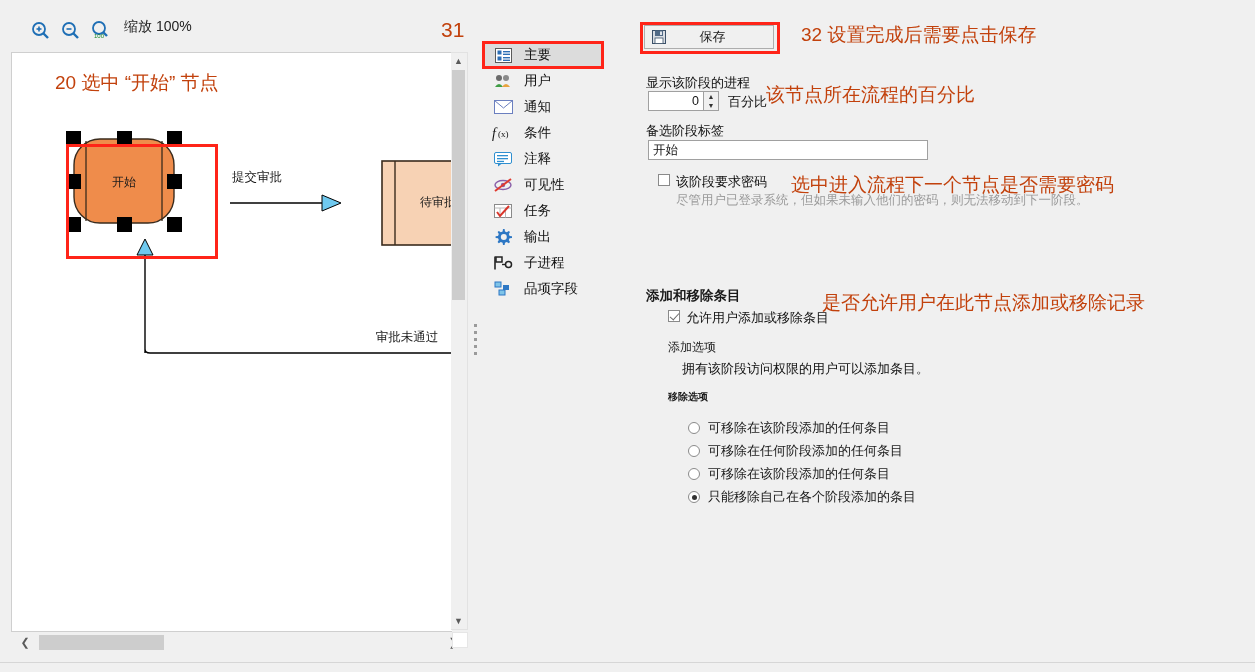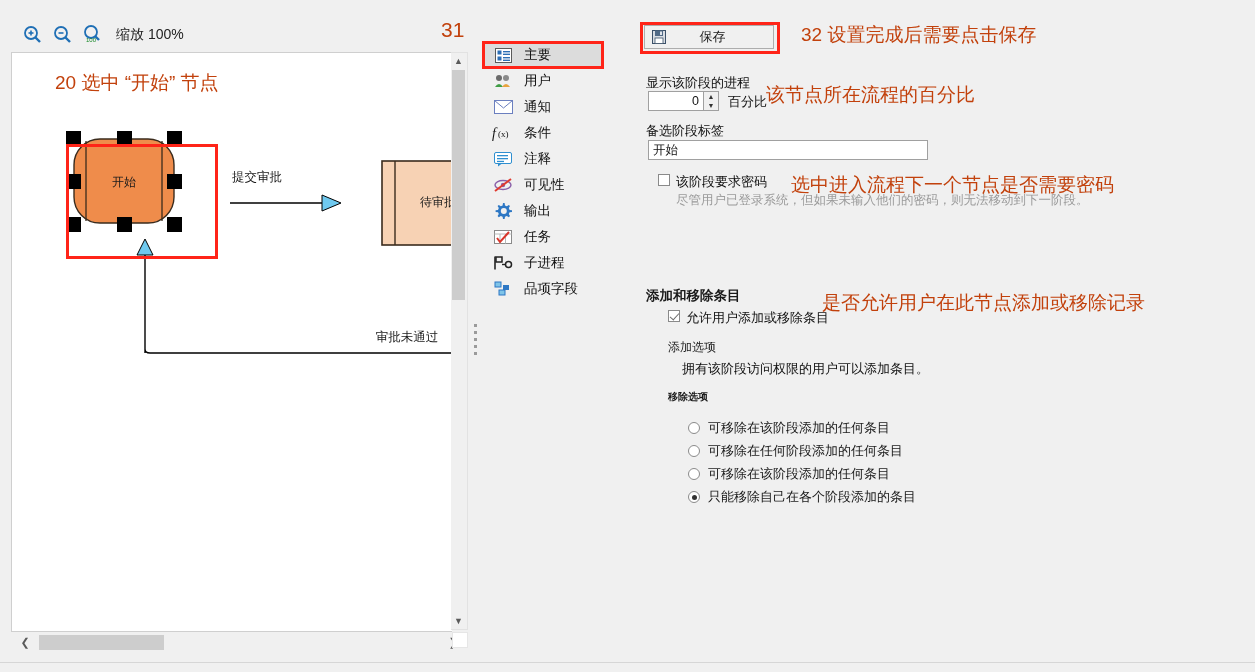--- a/index.html
+++ b/index.html
@@ -4,21 +4,21 @@
 <style>
   html,body{margin:0;padding:0;}
   body{
     width:1255px;height:672px;position:relative;overflow:hidden;
     background:#f0f0f0;
     font-family:"Liberation Sans","DejaVu Sans",sans-serif;
     font-size:13px;color:#1a1a1a;
   }
   
   #left-pane{position:absolute;left:0;top:0;width:468px;height:672px;background:#f0f0f0;}
-  #zoom-toolbar{position:absolute;left:0;top:18px;width:468px;height:34px;display:flex;align-items:center;padding-left:20px;box-sizing:border-box;}
+  #zoom-toolbar{position:absolute;left:0;top:18px;width:468px;height:34px;display:flex;align-items:flex-start;padding-left:28px;box-sizing:border-box;}
   .zoom-btn{width:26px;height:26px;margin-right:4px;display:flex;align-items:center;justify-content:center;position:relative;}
   .zoom-label{margin-left:6px;font-size:14px;color:#222;}
   #canvas-wrap{position:absolute;left:11px;top:52px;width:440px;height:578px;background:#ffffff;border:1px solid #cfcfcf;border-right:none;overflow:hidden;}
   #canvas{position:absolute;left:0;top:0;width:100%;height:100%;}
   
   #vscroll{position:absolute;left:451px;top:52px;width:17px;height:578px;background:#f0f0f0;border:1px solid #e2e2e2;border-left:none;box-sizing:border-box;}
   #vscroll .arrow{position:absolute;left:0;width:15px;height:16px;display:flex;align-items:center;justify-content:center;color:#5a5a5a;font-size:9px;}
   #vscroll .thumb{position:absolute;left:1px;top:17px;width:13px;height:230px;background:#cdcdcd;}
   
   #hscroll{position:absolute;left:11px;top:632px;width:457px;height:20px;background:#f0f0f0;}
@@ -237,39 +237,39 @@
         <circle cx="10" cy="8" r="2.2" fill="#8a5fa8"></circle>
         <line x1="2" y1="14" x2="18" y2="2" stroke="#e03a2f" stroke-width="2"></line>
       </svg>
     </span>
     <span>可见性</span>
   </div>
 
 
   <div class="nav-item">
     <span class="nav-ico">
-      <svg width="18" height="18" viewBox="0 0 18 18">
-        <path d="M9 1 L10.6 1 L11 3.4 L12.8 4.2 L14.8 2.9 L16 4.1 L14.8 6.1 L15.6 7.9 L18 8.3 L18 9.9 L15.6 10.3 L14.8 12.1 L16 14.1 L14.8 15.3 L12.8 14 L11 14.8 L10.6 17 L9 17 L8.6 14.8 L6.8 14 L4.8 15.3 L3.6 14.1 L4.8 12.1 L4 10.3 L1.6 9.9 L1.6 8.3 L4 7.9 L4.8 6.1 L3.6 4.1 L4.8 2.9 L6.8 4.2 L8.6 3.4 z" fill="#2d77c4"></path>
-        <circle cx="9.8" cy="9.1" r="3" fill="#f0f0f0"></circle>
-      </svg>
-    </span>
-    <span>输出</span>
-  </div>
-
-  <div class="nav-item">
-    <span class="nav-ico">
       <svg width="18" height="16" viewBox="0 0 18 16">
         <rect x="0.5" y="1.5" width="17" height="13" fill="#fff" stroke="#8a8a8a"></rect>
         <line x1="0.5" y1="5" x2="17.5" y2="5" stroke="#b9b9b9"></line>
         <line x1="6" y1="5" x2="6" y2="14.5" stroke="#b9b9b9"></line>
         <line x1="11.5" y1="5" x2="11.5" y2="14.5" stroke="#b9b9b9"></line>
         <path d="M3 9 L6 13 L15 3" fill="none" stroke="#d9362b" stroke-width="2"></path>
       </svg>
     </span>
     <span>任务</span>
+  </div>
+
+  <div class="nav-item">
+    <span class="nav-ico">
+      <svg width="18" height="18" viewBox="0 0 18 18">
+        <path d="M9 1 L10.6 1 L11 3.4 L12.8 4.2 L14.8 2.9 L16 4.1 L14.8 6.1 L15.6 7.9 L18 8.3 L18 9.9 L15.6 10.3 L14.8 12.1 L16 14.1 L14.8 15.3 L12.8 14 L11 14.8 L10.6 17 L9 17 L8.6 14.8 L6.8 14 L4.8 15.3 L3.6 14.1 L4.8 12.1 L4 10.3 L1.6 9.9 L1.6 8.3 L4 7.9 L4.8 6.1 L3.6 4.1 L4.8 2.9 L6.8 4.2 L8.6 3.4 z" fill="#2d77c4"></path>
+        <circle cx="9.8" cy="9.1" r="3" fill="#f0f0f0"></circle>
+      </svg>
+    </span>
+    <span>输出</span>
   </div>
 
   <div class="nav-item">
     <span class="nav-ico">
       <svg width="20" height="16" viewBox="0 0 20 16">
         <line x1="2" y1="1.5" x2="2" y2="14.5" stroke="#222" stroke-width="1.6"></line>
         <path d="M3 2 L9 2 L9 7 L3 7 z" fill="none" stroke="#222" stroke-width="1.5"></path>
         <line x1="9" y1="9.5" x2="13" y2="9.5" stroke="#222" stroke-width="1.4"></line>
         <circle cx="15.5" cy="9.5" r="3" fill="none" stroke="#222" stroke-width="1.5"></circle>
       </svg>

